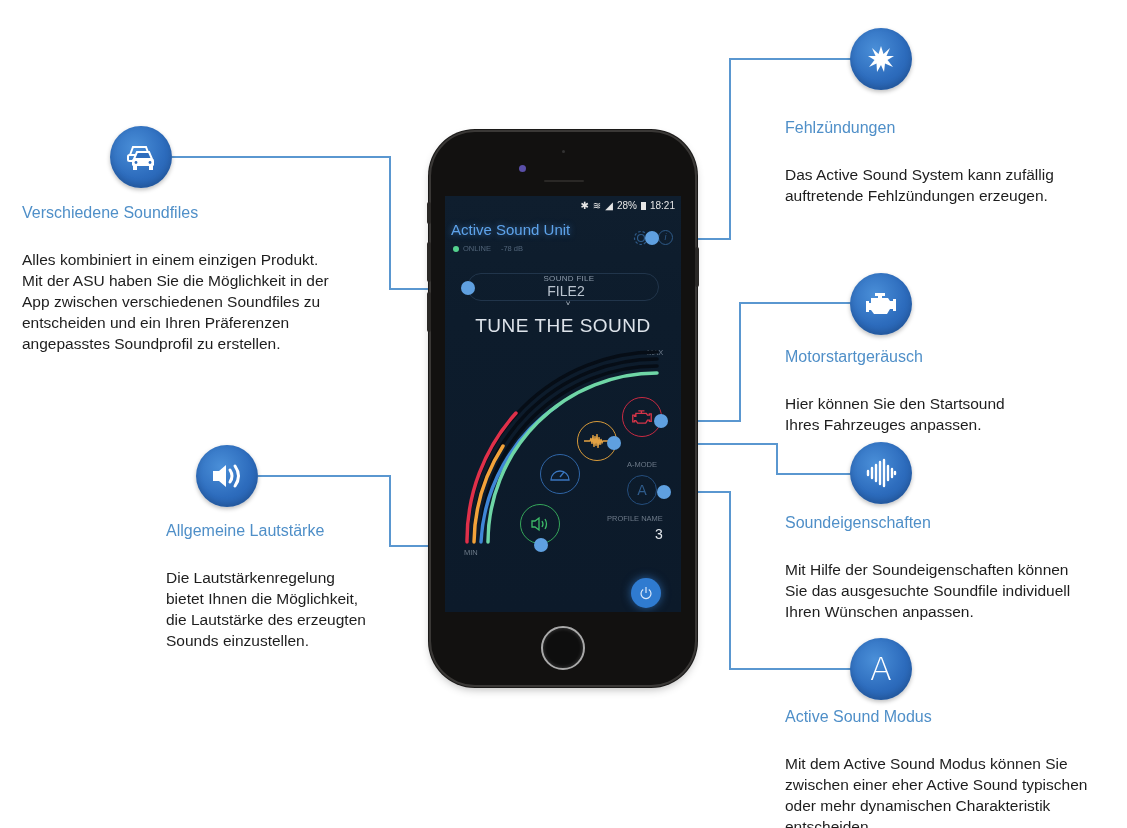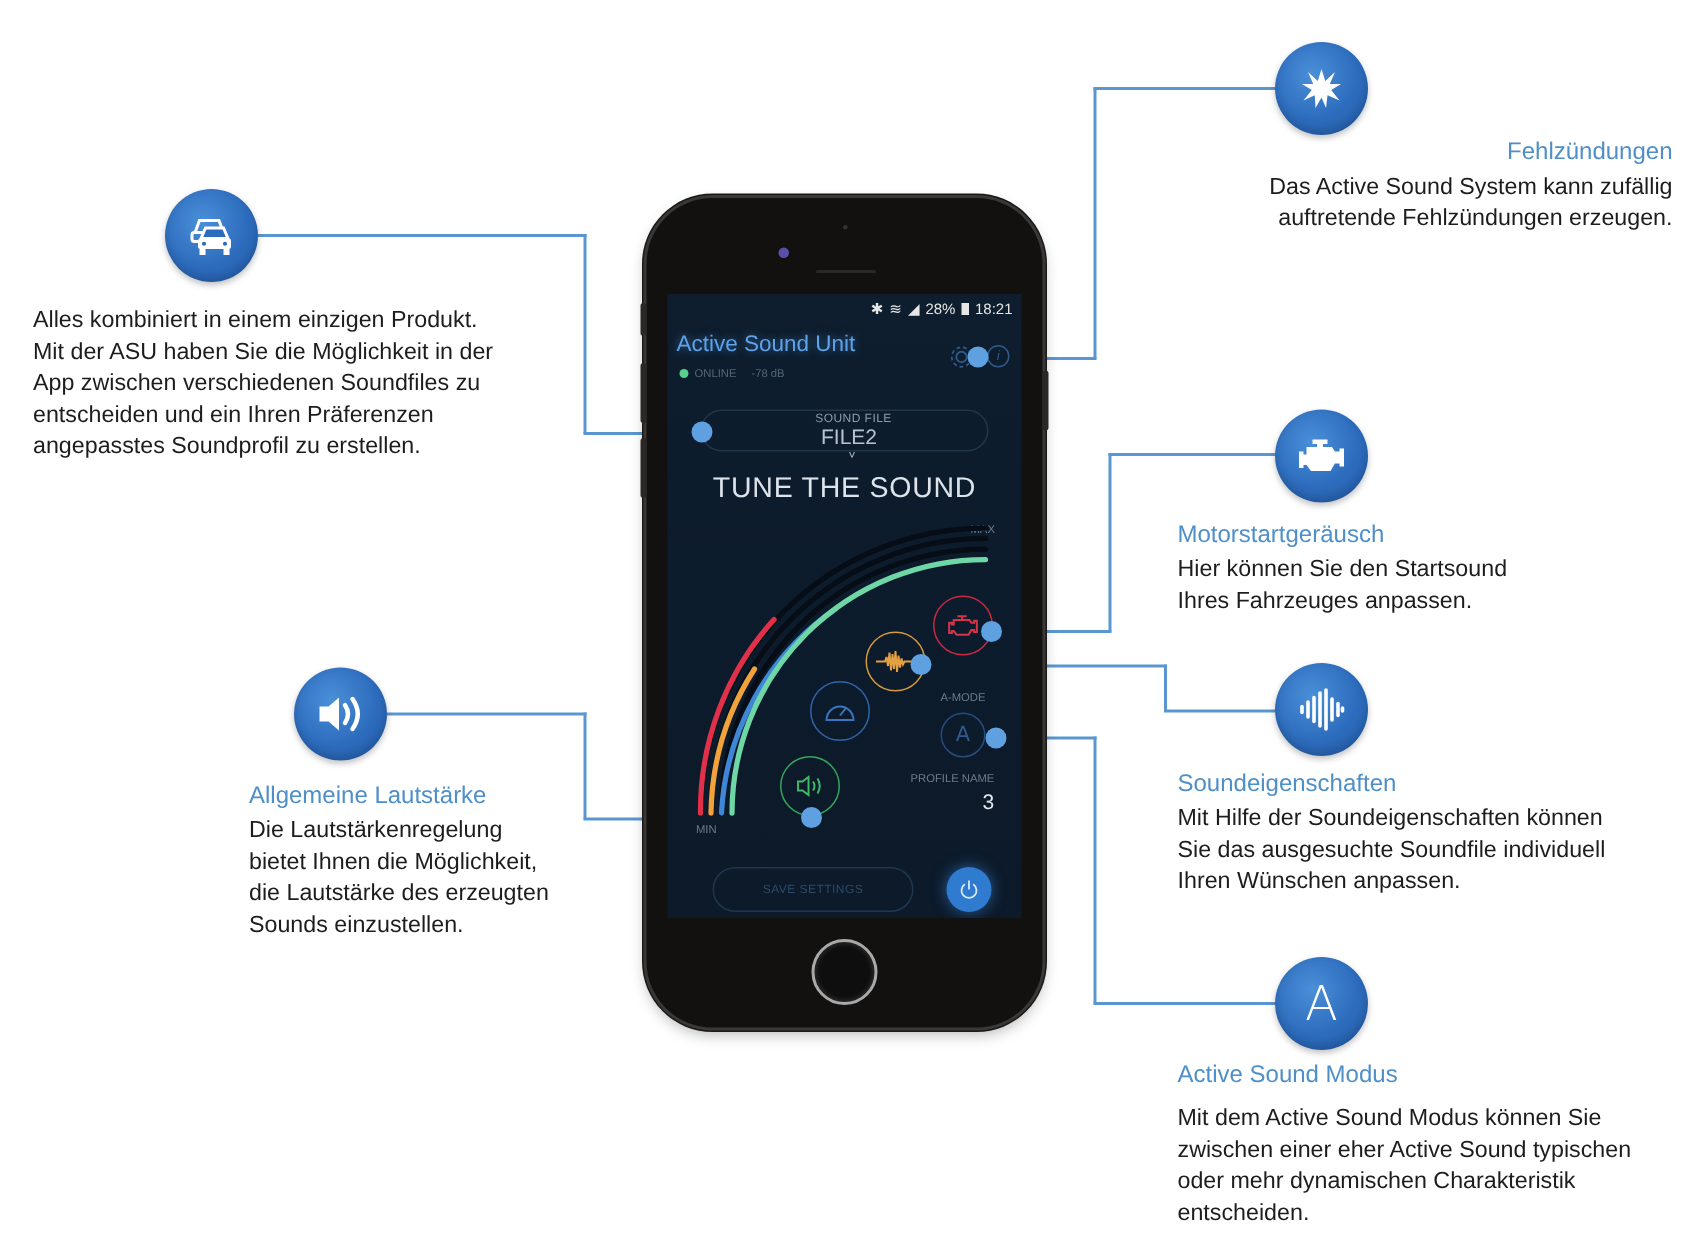--- a/index.html
+++ b/index.html
@@ -2,21 +2,21 @@
 <html><head>
 <meta charset="utf-8">
 <style>
   * { box-sizing: border-box; margin: 0; padding: 0; }
   html, body { width: 1127px; height: 828px; background: #ffffff; overflow: hidden; }
   body { position: relative; font-family: "Liberation Sans", sans-serif; color: #1a1a1a; }
 
   
   .feature { position: absolute; }
   .feature-title { color: #4f8fc8; font-size: 16px; line-height: 20px; margin-bottom: 2px; }
-  .feature-text { font-size: 15.5px; line-height: 21px; color: #1d1d1d; white-space: pre-line; }
+  .feature-text { font-size: 15.5px; line-height: 21px; color: #1d1d1d; white-space: pre-line; margin-top: 26px; }
 
   .badge {
     position: absolute; width: 62px; height: 62px; border-radius: 50%;
     background: radial-gradient(circle at 40% 35%, #4a8fd8 0%, #2d6cbd 55%, #225aa6 100%);
     box-shadow: 0 2px 4px rgba(0,0,0,0.25), inset 0 -3px 6px rgba(0,0,0,0.15);
     display: flex; align-items: center; justify-content: center;
   }
   .badge svg { display: block; }
   .badge-letter { color: #fff; font-size: 32px; font-family: "DejaVu Sans", sans-serif; font-weight: 300; }
 
@@ -123,20 +123,21 @@
       <path d="M10 17 L13 10 H25 L28 17 Z" fill="#2d6cbd" stroke="#fff" stroke-width="2"></path>
       <rect x="8" y="17" width="22" height="7" rx="1.5"></rect>
       <rect x="9" y="24" width="4" height="4"></rect>
       <rect x="25" y="24" width="4" height="4"></rect>
     </g>
     <circle cx="12" cy="20.5" r="1.4" fill="#2d6cbd"></circle>
     <circle cx="26" cy="20.5" r="1.4" fill="#2d6cbd"></circle>
   </svg>
 </div>
 <div class="feature" style="left:22px; top:203px; width:360px;">
+  <div class="feature-title">Verschiedene Soundfiles</div>
   <div class="feature-text">Alles kombiniert in einem einzigen Produkt.
 Mit der ASU haben Sie die Möglichkeit in der
 App zwischen verschiedenen Soundfiles zu
 entscheiden und ein Ihren Präferenzen
 angepasstes Soundprofil zu erstellen.</div>
 </div>
 
 <div class="badge" style="left:196px; top:445px;">
   <svg width="36" height="30" viewBox="0 0 36 30">
     <path d="M4 10 H10 L17 4 V26 L10 20 H4 Z" fill="#fff"></path>
@@ -150,21 +151,21 @@
 bietet Ihnen die Möglichkeit,
 die Lautstärke des erzeugten
 Sounds einzustellen.</div>
 </div>
 
 <div class="badge" style="left:850px; top:28px;">
   <svg width="30" height="30" viewBox="0 0 30 30">
     <polygon fill="#fff" points="15,2 17.5,10 24,4 20.5,12 28,12 21.5,16 27,23 19,19.5 18,28 15,21 11,28 10.5,19.5 3,23 8.5,16 2,12 9.5,12 6,4 12.5,10"></polygon>
   </svg>
 </div>
-<div class="feature" style="left:785px; top:92px; width:330px;text-align:right;">
+<div class="feature" style="left:785px; top:118px; width:330px;">
   <div class="feature-title">Fehlzündungen</div>
   <div class="feature-text">Das Active Sound System kann zufällig
 auftretende Fehlzündungen erzeugen.</div>
 </div>
 
 <div class="badge" style="left:850px; top:273px;">
   <svg width="34" height="26" viewBox="0 0 34 26">
     <g fill="#fff">
       <rect x="11" y="2" width="10" height="3"></rect>
       <rect x="14" y="4" width="4" height="3"></rect>
@@ -296,21 +297,20 @@
         <path d="M12 5 Q14 8 12 11" stroke="#3dbb68" fill="none" stroke-width="1.3"></path>
         <path d="M15 3 Q18 8 15 13" stroke="#3dbb68" fill="none" stroke-width="1.3"></path>
       </svg>
     </div>
 
     <div class="amode-lbl">A-MODE</div>
     <div class="amode-btn">A</div>
     <div class="profile-lbl">PROFILE NAME</div>
     <div class="profile-val">3</div>
 
-    <button class="save-btn">SAVE SETTINGS</button>
     <div class="power-btn">
       <svg width="14" height="14" viewBox="0 0 14 14">
         <path d="M4.2 3.5 A5 5 0 1 0 9.8 3.5" fill="none" stroke="#dbe9fb" stroke-width="1.2"></path>
         <line x1="7" y1="1" x2="7" y2="7" stroke="#dbe9fb" stroke-width="1.2"></line>
       </svg>
     </div>
   </div>
 
   <div class="home-btn"></div>
 </div>

